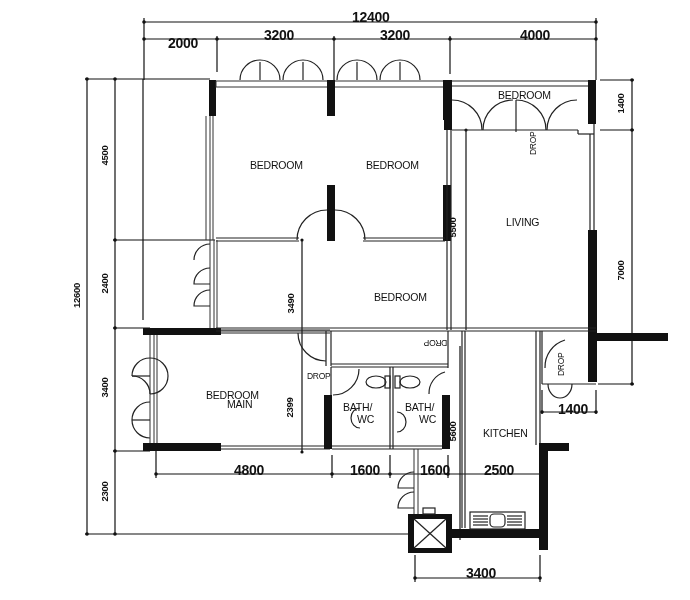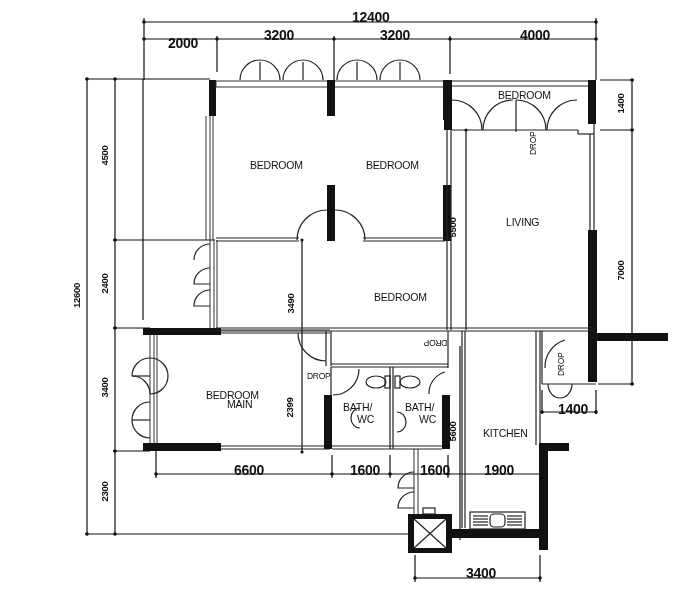--- a/index.html
+++ b/index.html
@@ -261,24 +261,24 @@
 
 <div class="vdim" style="left:611px; top:98px;">1400</div>
 <div class="vdim" style="left:611px; top:265px;">7000</div>
 <div class="dim" style="left:558px; top:401px;">1400</div>
 
 <div class="vdim" style="left:443px; top:222px;">5500</div>
 <div class="vdim" style="left:281px; top:298px;">3490</div>
 <div class="vdim" style="left:280px; top:402px;">2399</div>
 <div class="vdim" style="left:443px; top:426px;">5600</div>
 
-<div class="dim" style="left:234px; top:462px;">6600</div>
+<div class="dim" style="left:234px; top:462px;">4800</div>
 <div class="dim" style="left:350px; top:462px;">1600</div>
 <div class="dim" style="left:420px; top:462px;">1600</div>
-<div class="dim" style="left:484px; top:462px;">1900</div>
+<div class="dim" style="left:484px; top:462px;">2500</div>
 <div class="dim" style="left:466px; top:565px;">3400</div>
 
 <div class="room" style="left:250px; top:159px;">BEDROOM</div>
 <div class="room" style="left:366px; top:159px;">BEDROOM</div>
 <div class="room" style="left:498px; top:89px;">BEDROOM</div>
 <div class="room" style="left:506px; top:216px;">LIVING</div>
 <div class="room" style="left:374px; top:291px;">BEDROOM</div>
 <div class="room" style="left:227px; top:398px;">MAIN</div>
 <div class="room" style="left:206px; top:389px;">BEDROOM</div>
 <div class="room" style="left:343px; top:401px;">BATH/</div>

